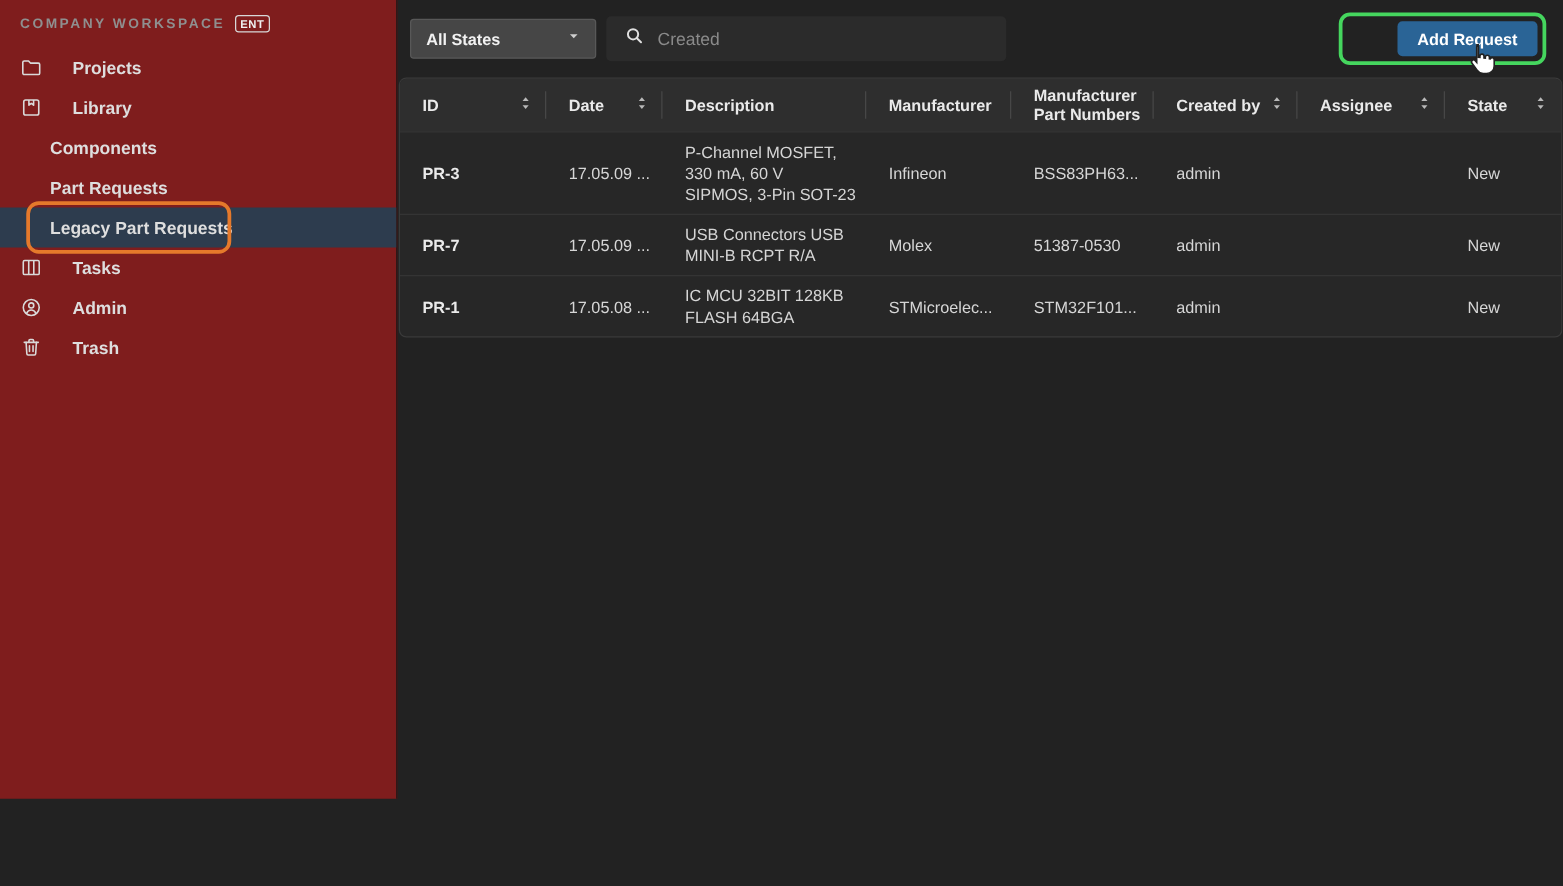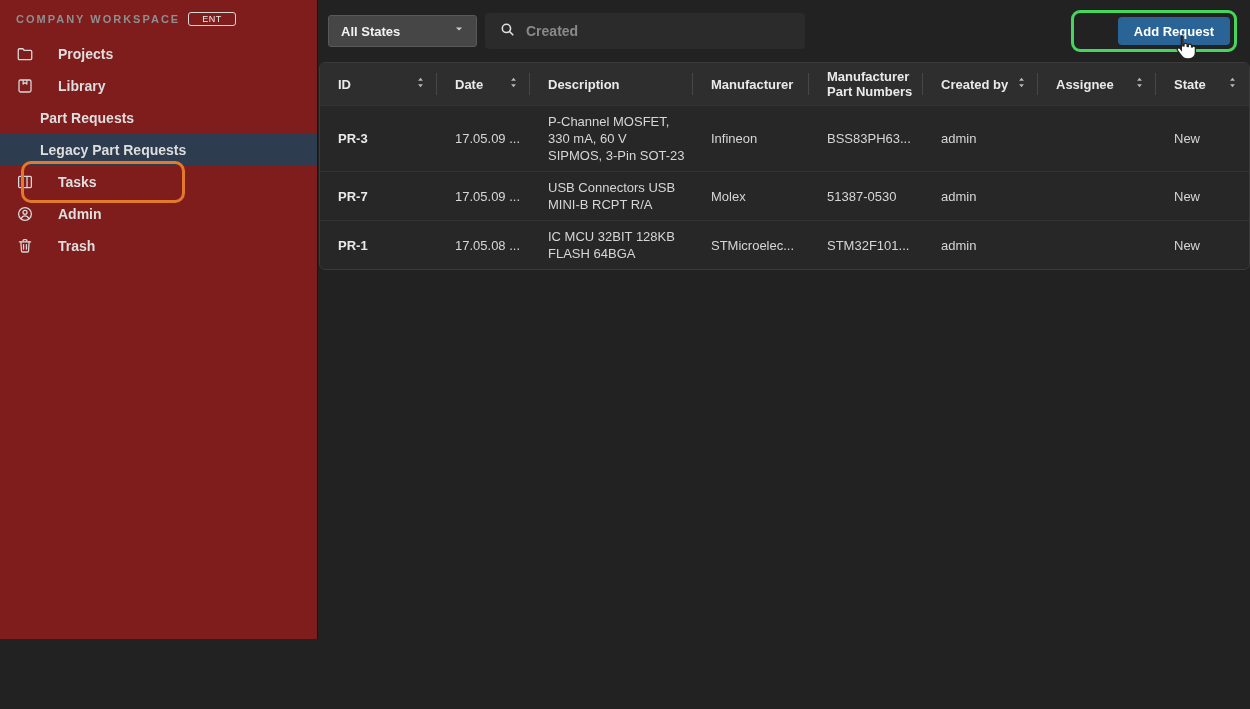--- a/index.html
+++ b/index.html
@@ -10,22 +10,22 @@
   }
 
   
   .sidebar {
     position:absolute; left:0; top:0; width:318px; height:639px;
     background:#7f1d1d; border-right:1px solid #161616;
   }
   .ws-header { height:38px; display:flex; align-items:center; padding-left:16px; gap:8px; }
   .ws-label { font-size:11px; font-weight:600; letter-spacing:2px; color:#8f8f8f; }
   .ws-badge {
-    font-size:9px; font-weight:normal; color:#efefef; letter-spacing:.5px;
-    border:1.5px solid #d8d8d8; border-radius:3px; padding:1px 13px;
+    font-size:9px; font-weight:bold; color:#efefef; letter-spacing:.5px;
+    border:1.5px solid #d8d8d8; border-radius:3px; padding:1px 3px;
   }
   .side-item {
     height:32px; display:flex; align-items:center; padding-left:16px; gap:24px;
     cursor:pointer; position:relative;
   }
   .side-item .icn { width:18px; height:18px; flex:0 0 18px; display:flex; align-items:center; }
   .side-item .lbl { font-size:14px; font-weight:600; color:#dedede; }
   .side-item.sub { padding-left:40px; }
   .side-item.selected { background:#2d3c4e; }
   .annot-orange {
@@ -41,21 +41,21 @@
     width:149px; height:32px; background:#464646; border:1px solid #585858; border-radius:3px;
     display:flex; align-items:center; padding:0 10px 0 12px; cursor:pointer;
   }
   .state-filter .val { font-size:13px; font-weight:bold; color:#f2f2f2; flex:1; }
   .searchbox {
     margin-left:8px; width:320px; height:36px; background:#2b2b2b; border-radius:4px;
     display:flex; align-items:center; padding:0 10px 0 14px; gap:10px;
   }
   .searchbox input {
     background:transparent; border:none; outline:none; flex:1;
-    font-family:inherit; font-size:14px; color:#0ea5e9;font-weight:bold;
+    font-family:inherit; font-size:14px; color:#0ea5e9;
   }
   .searchbox input::placeholder { color:#8a8a8a; }
   .spacer { flex:1; }
   .annot-green {
     border:3px solid #45d65e; border-radius:9px; padding:4px; position:relative;
   }
   .btn-add {
     background:#2a6496; color:#ffffff; font-family:inherit; font-size:13px; font-weight:bold;
     border:none; border-radius:4px; height:28px; padding:0 16px; cursor:pointer;margin-left:40px;
   }
@@ -106,20 +106,23 @@
   <div class="side-item">
     <span class="icn">
       <svg width="18" height="18" viewBox="0 0 24 24" fill="none" stroke="#d9d9d9" stroke-width="1.7" stroke-linejoin="round">
           <rect x="4" y="4" width="16" height="16" rx="2"></rect>
           <path d="M9.5 4v5.5l2.5-2 2.5 2V4"></path>
         </svg>
     </span>
     <span class="lbl">Library</span>
   </div>
 
+  <div class="side-item sub">
+    <span class="lbl">Components</span>
+  </div>
 
   <div class="side-item sub">
     <span class="lbl">Part Requests</span>
   </div>
 
   <div class="side-item sub selected">
     <span class="lbl">Legacy Part Requests</span>
   </div>
 
   <div class="side-item">

